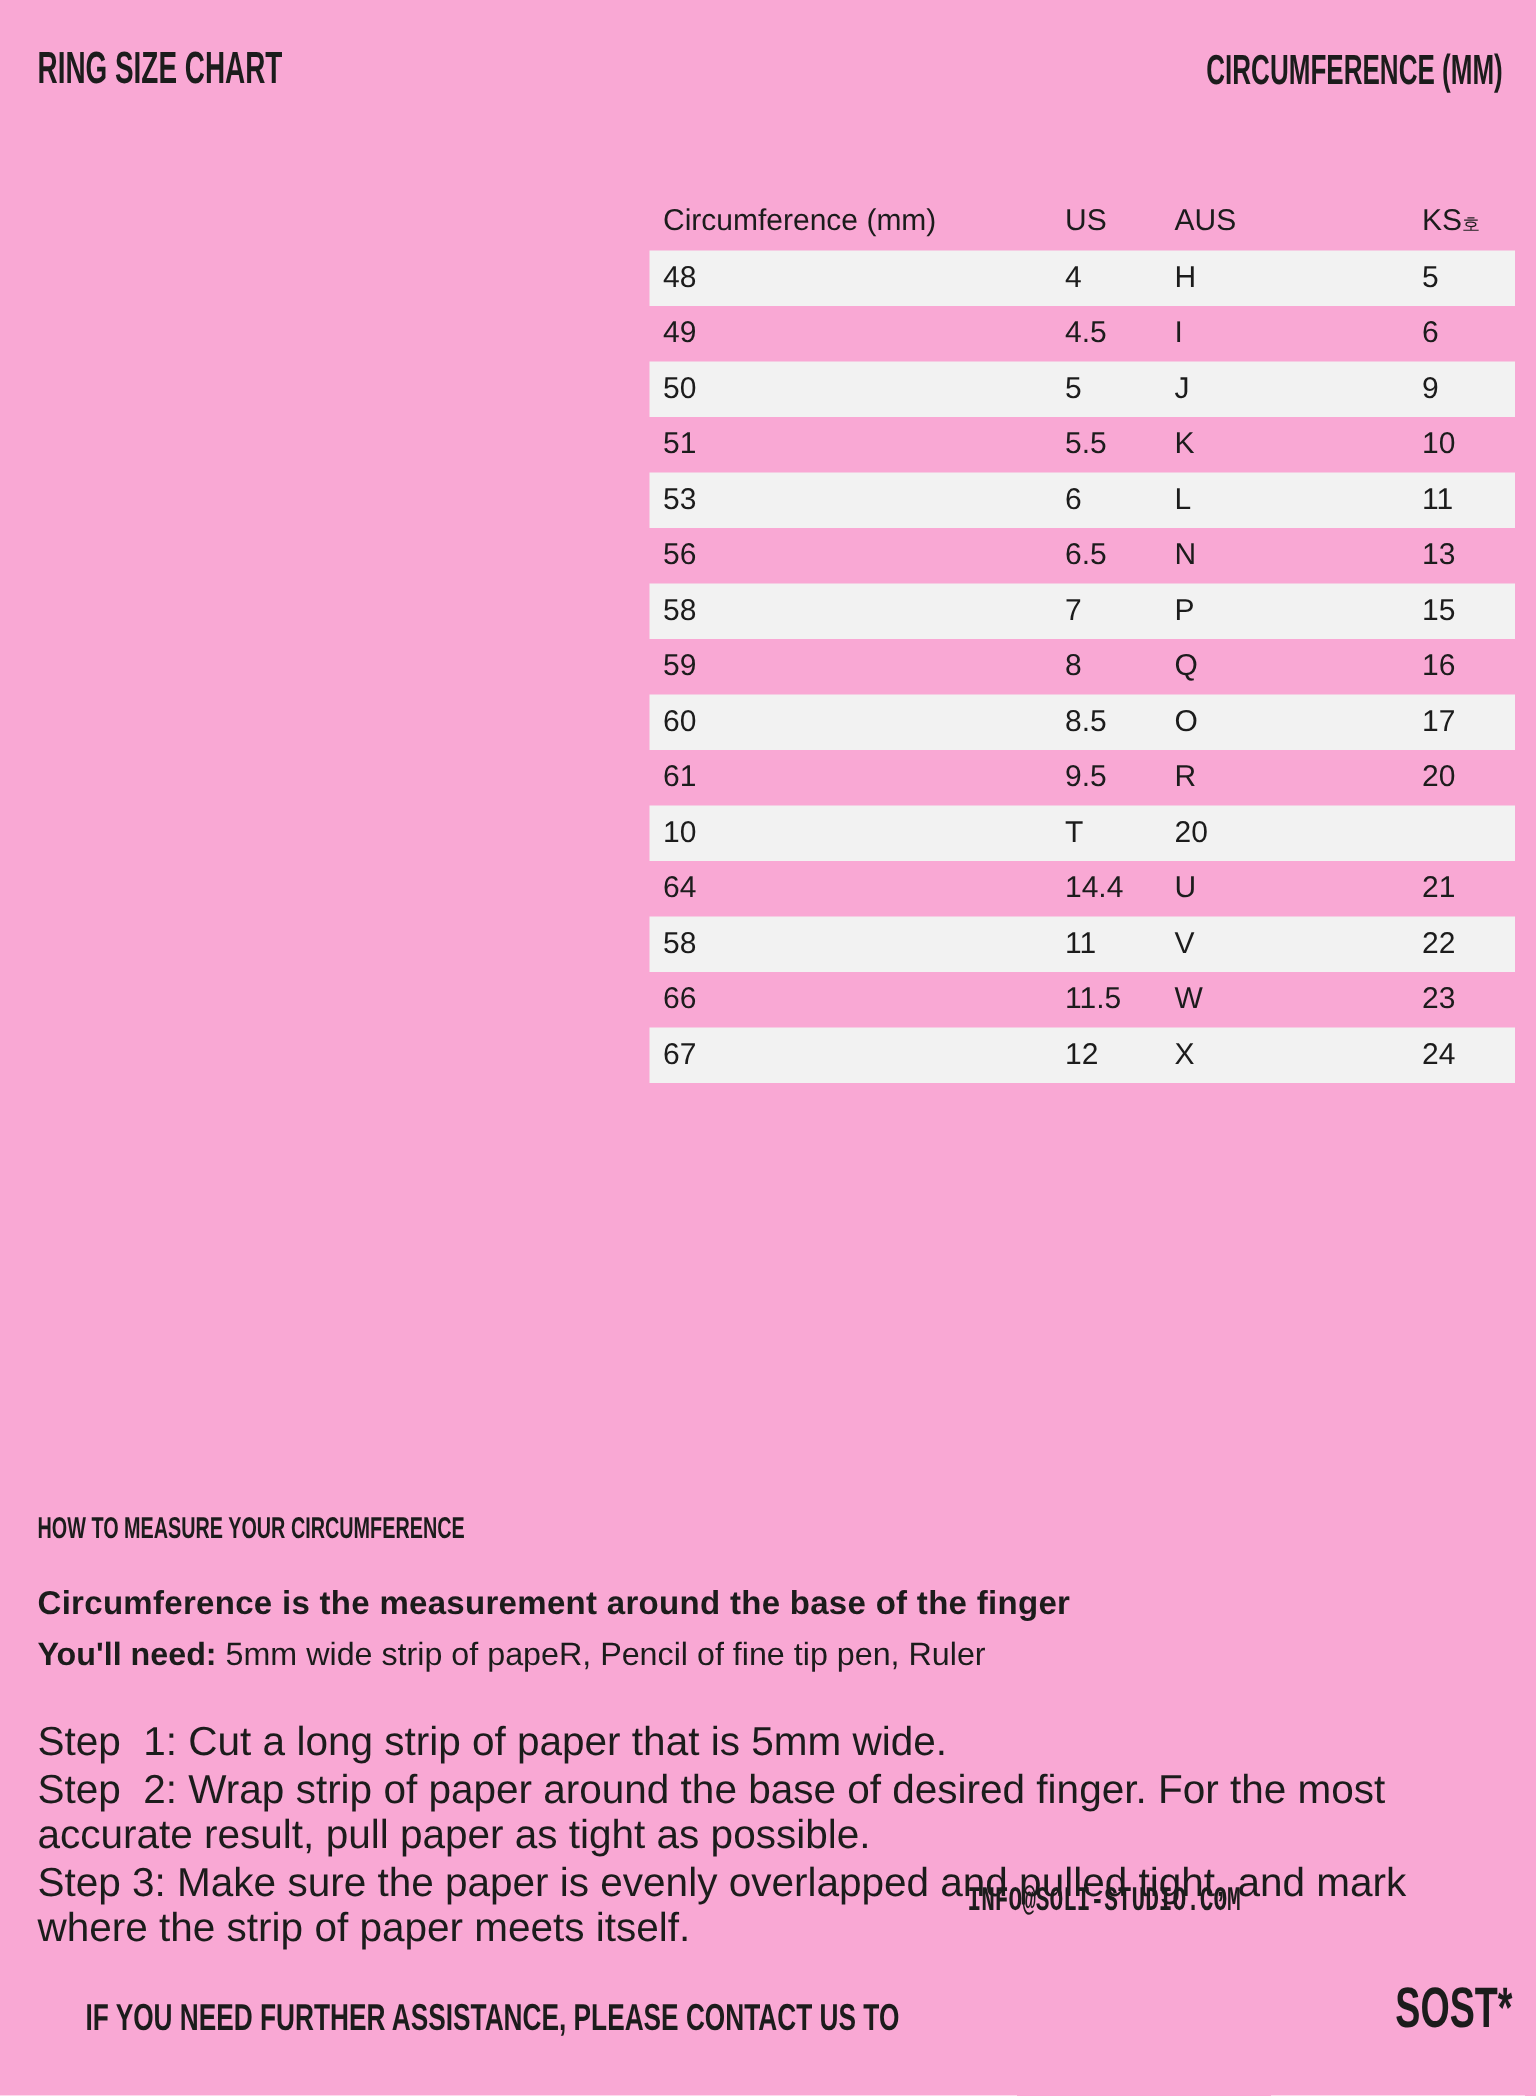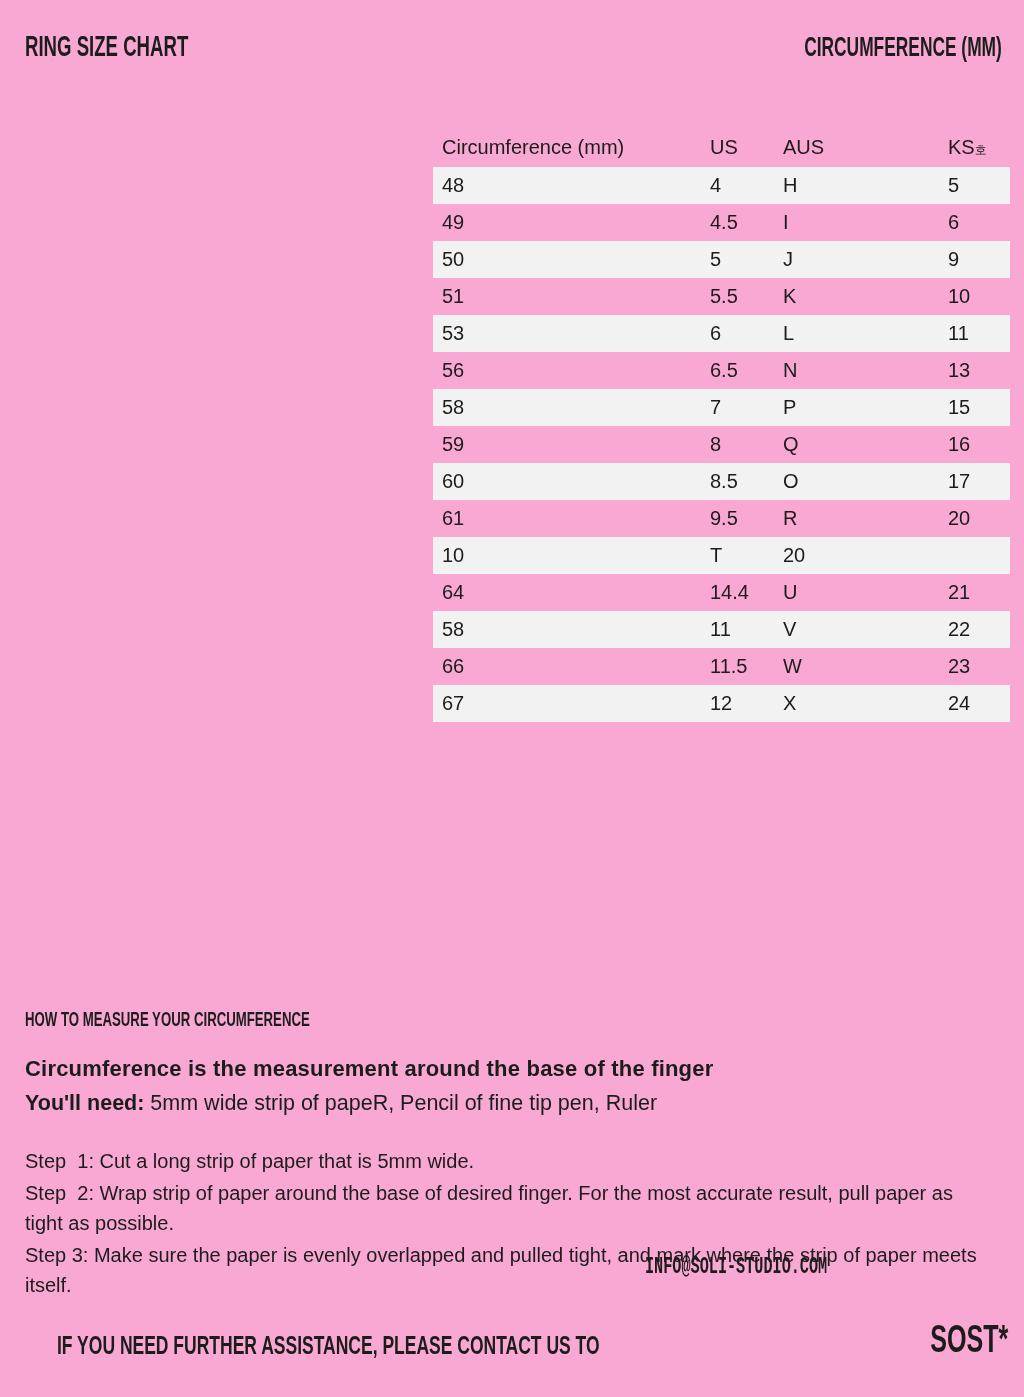--- a/index.html
+++ b/index.html
@@ -38,21 +38,21 @@
   .t-head { height:39px; }
   .t-row.shaded { background:#f2f2f2; }
   .ks-suffix { font-size:12px; vertical-align:baseline; }
 
   
   .howto { position:absolute; left:25px; top:1003px; width:968px; }
   .howto-heading { font-size:20px; line-height:32px; }
   .intro-bold { margin-top:21px; font-size:22px; font-weight:700; letter-spacing:0.2px; }
   .need-line  { margin-top:9px;  font-size:21.5px; }
   .need-line b { font-weight:700; }
-  .steps { margin-top:30px; font-size:20px; line-height:30px; }
+  .steps { margin-top:30px; font-size:27px; line-height:30px; }
   .steps p { margin:0 0 2px 0; white-space:pre-wrap; }
 
   
   .footer-left  { position:absolute; left:25px;  top:1331px; font-size:25px;margin-left:32px; }
   .footer-email { position:absolute; left:645px; top:1254px; font-size:23px;font-family:Liberation Mono, monospace; }
   .footer-logo  { position:absolute; right:16px; top:1318px; font-size:38px; text-align:right; }
 </style>
 </head>
 <body>
 

